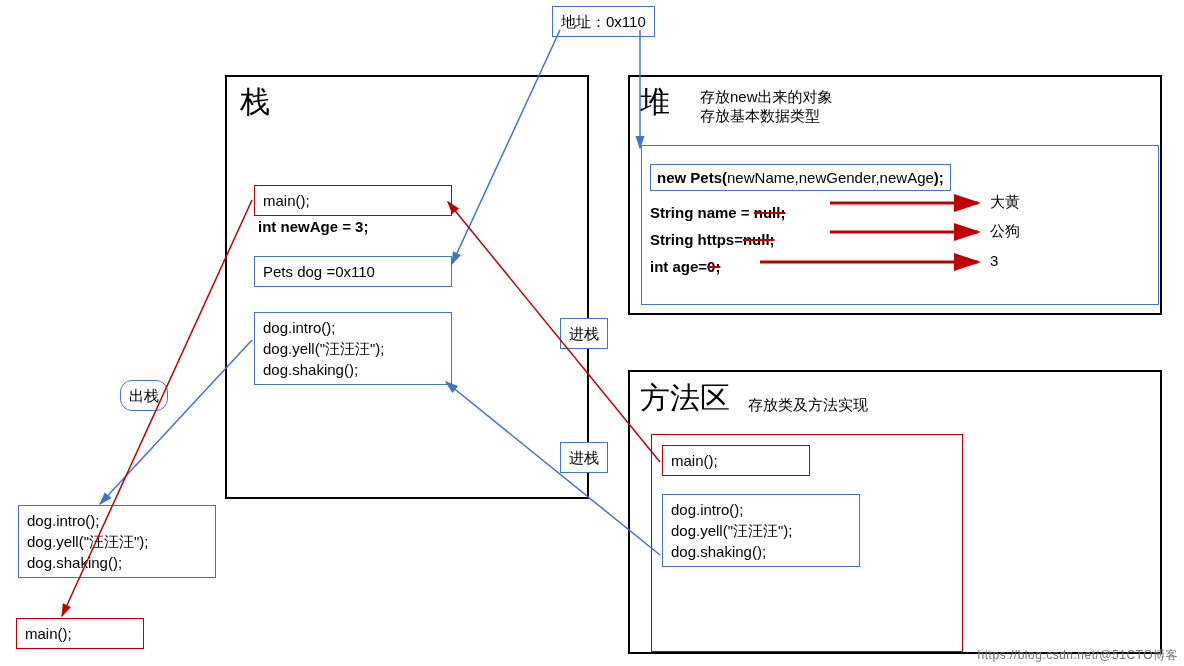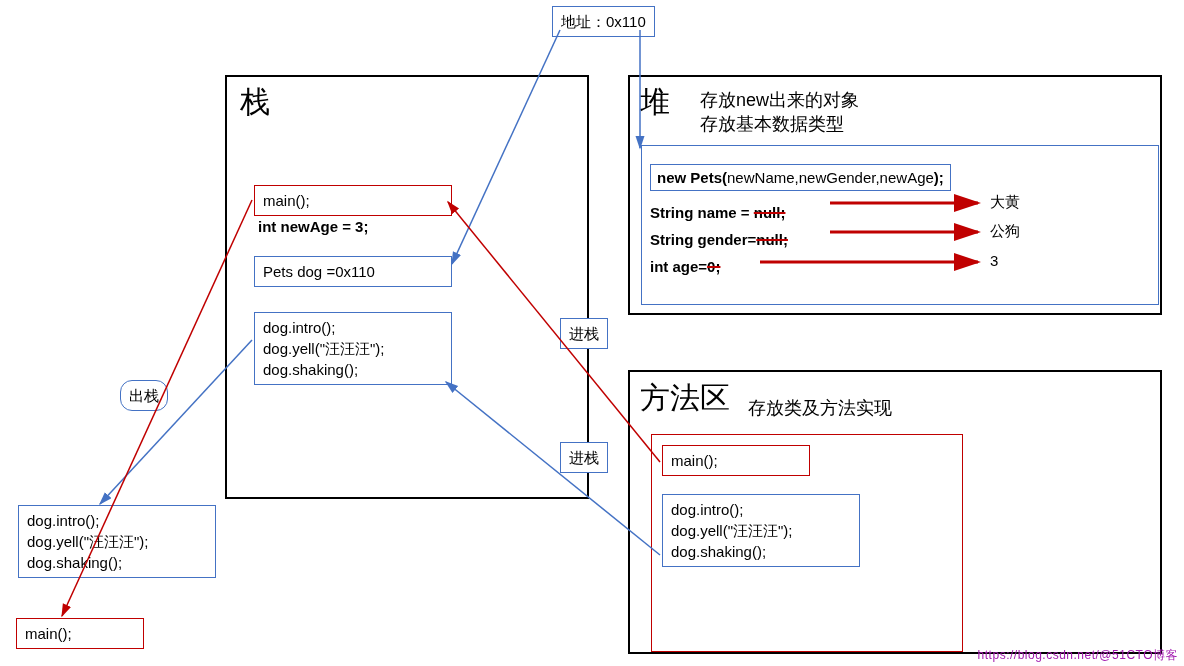--- a/index.html
+++ b/index.html
@@ -1,24 +1,24 @@
 <!DOCTYPE html>
 <html><head>
 <meta charset="utf-8">
 <style>
 html,body{margin:0;padding:0;font-family:"Microsoft YaHei","SimSun",sans-serif;font-size:15px;color:#000;background:#fff}
 .canvas{position:relative;width:1184px;height:666px;background:#fff}
 .box{position:absolute;border:1px solid #4472c4;background:#fff;padding:4px 8px;line-height:1.4}
 .redbox{border:1px solid #c00000}
 .blackframe{position:absolute;border:2px solid #000;background:#fff}
 .title{font-size:30px;font-weight:400}
-.sub{font-size:18px}
+.sub{font-size:15px}
 .bold{font-weight:700}
 .sv{position:absolute;top:0;left:0;pointer-events:none}
-.watermark{position:absolute;right:6px;bottom:2px;color:#a21caf;font-size:12px;letter-spacing:.5px}
+.watermark{position:absolute;right:6px;bottom:2px;color:#737373;font-size:12px;letter-spacing:.5px}
 .strike{text-decoration:line-through;text-decoration-color:#c00000;text-decoration-thickness:2px}
 </style>
 </head>
 <body>
 <div class="canvas">
 
 <div class="box" style="left:552px;top:6px;">
   <span>地址：0x110</span>
 </div>
 
@@ -61,21 +61,21 @@
 <div style="position:absolute;left:700px;top:88px" class="sub">
   <span>存放new出来的对象</span><br>
   <span>存放基本数据类型</span>
 </div>
 <div class="box" style="left:641px;top:145px;width:500px;height:150px;">
   <div style="border:1px solid #4472c4;display:inline-block;padding:2px 6px;margin:14px 0 8px 0">
     <span class="bold">new Pets(</span><span>newName,newGender,newAge</span><span class="bold">);</span>
   </div>
   <div style="line-height:1.8">
     <span class="bold">String name = </span><span class="bold strike">null;</span><br>
-    <span class="bold">String gender=</span><span class="bold strike">null;</span><br>
+    <span class="bold">String https=</span><span class="bold strike">null;</span><br>
     <span class="bold">int age=</span><span class="bold strike">0;</span>
   </div>
 </div>
 <div style="position:absolute;left:990px;top:193px">大黄</div>
 <div style="position:absolute;left:990px;top:222px">公狗</div>
 <div style="position:absolute;left:990px;top:252px">3</div>
 
 <div class="box" style="left:560px;top:318px;">
   <span>进栈</span>
 </div>

